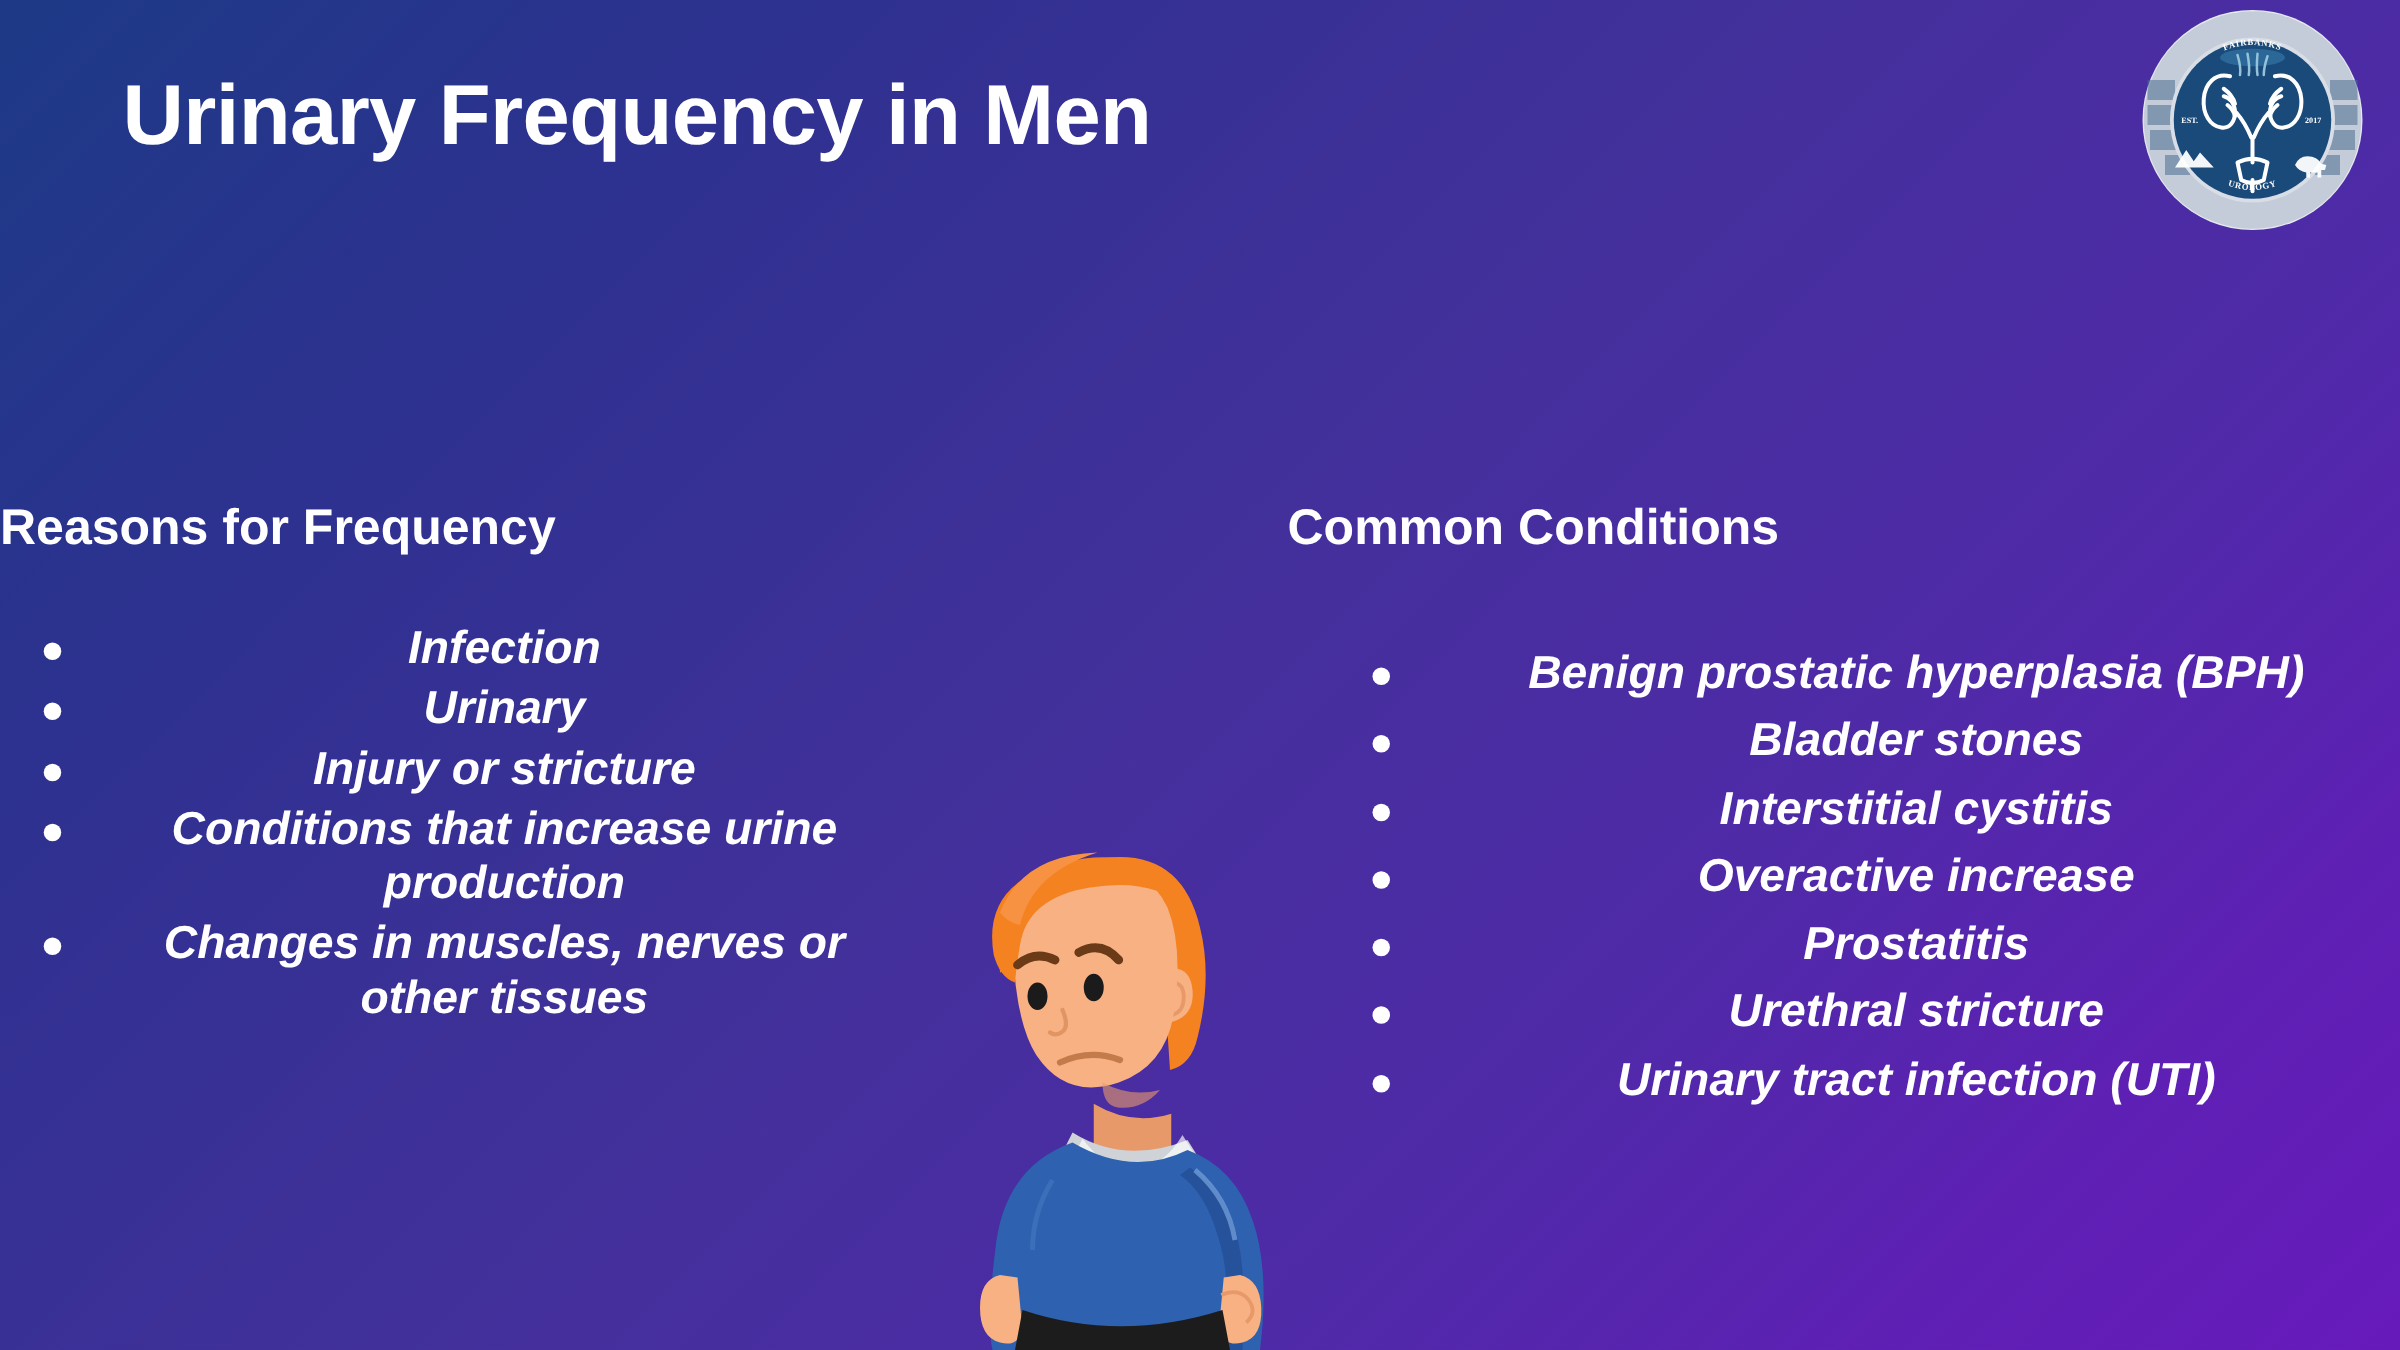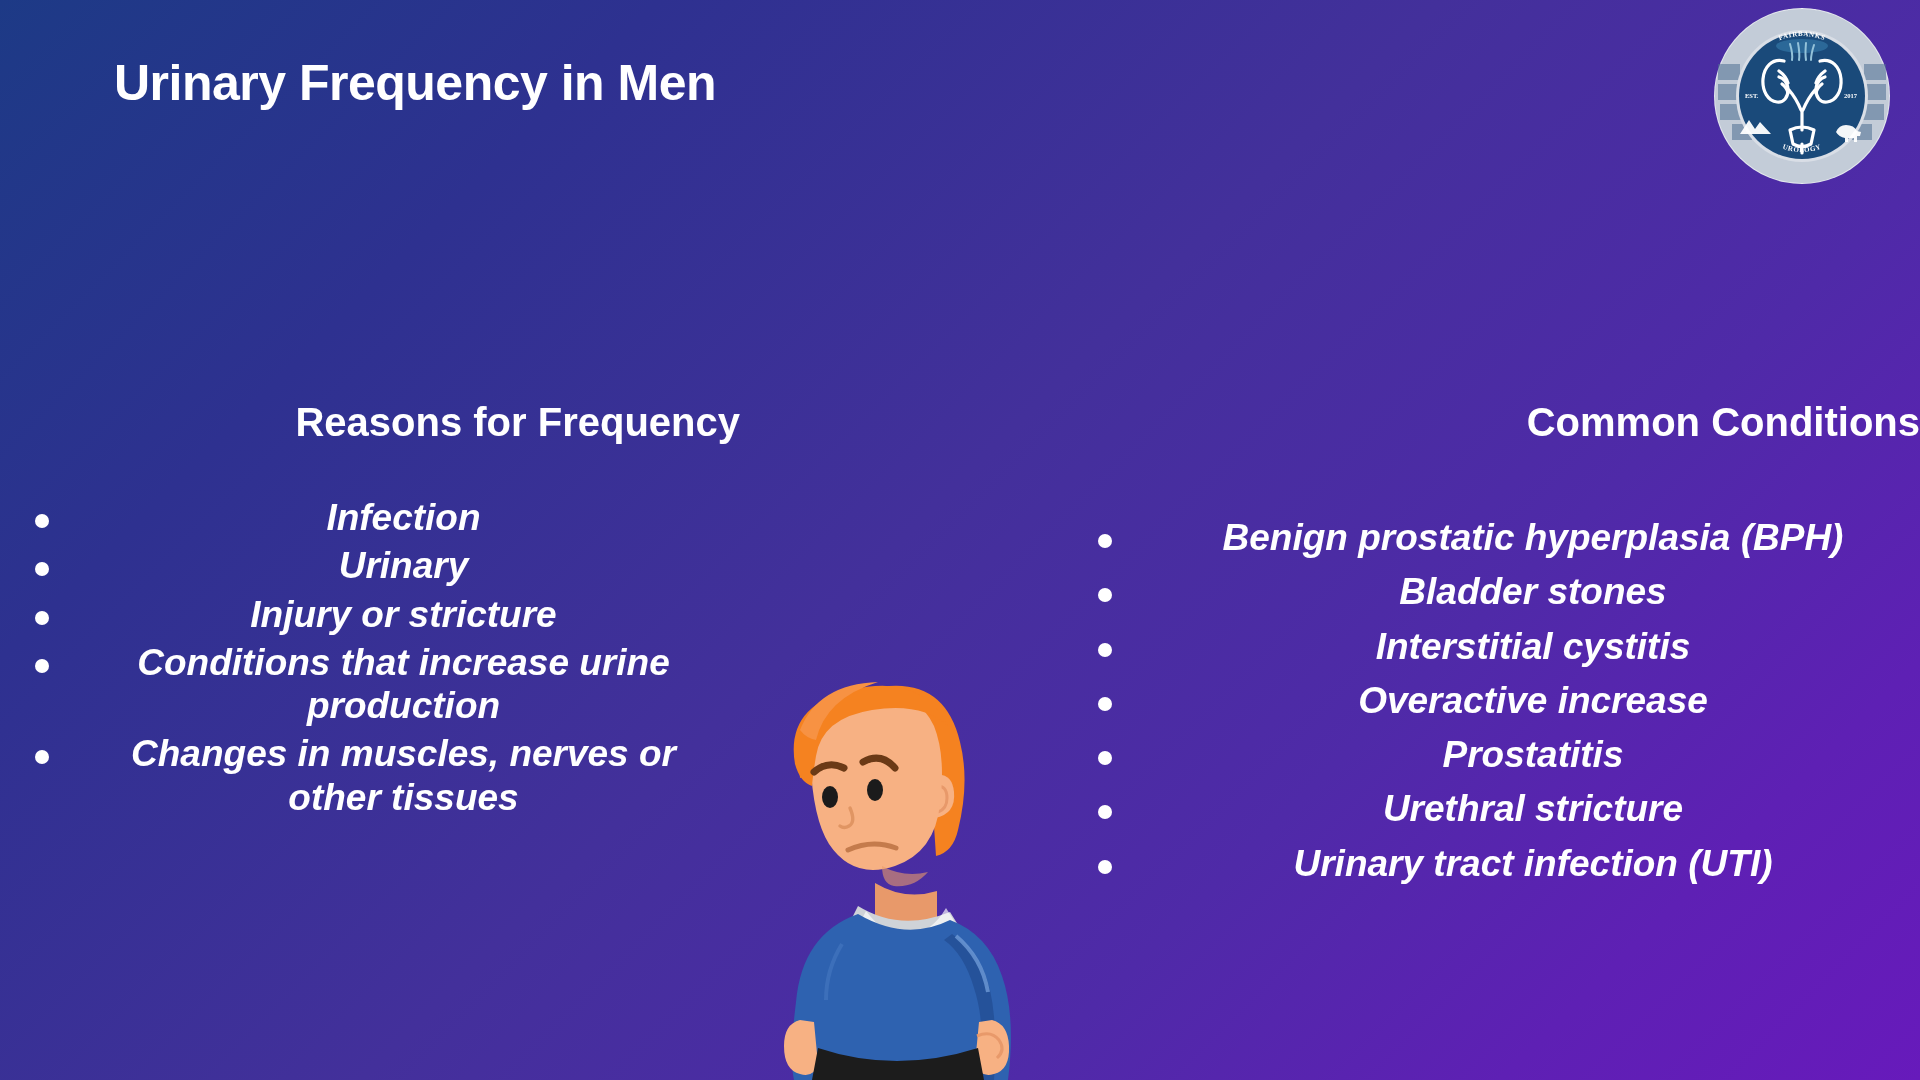--- a/index.html
+++ b/index.html
@@ -14,38 +14,38 @@
         #2e3190 22%,
         #43309b 48%,
         #4f2aa8 70%,
         #5e20b4 86%,
         #671abb 100%);
     overflow:hidden;
   }
 
   
   #title {
-    position:absolute; left:114px; top:58px;
-    font-size:50px; font-weight:bold; color:#ffffff;
+    position:absolute; left:98px; top:58px;
+    font-size:68px; font-weight:bold; color:#ffffff;
     letter-spacing:-0.5px; white-space:nowrap;
     line-height:1.0;
   }
 
   
   #logo {
     position:absolute; left:1712px; top:6px;
     width:180px; height:180px;
   }
   #logo svg { display:block; width:180px; height:180px; }
 
   
   .col { position:absolute; }
   .col-heading {
     font-size:40px; font-weight:bold; color:#ffffff;
-    text-align:right; line-height:1.1; white-space:nowrap;
+    text-align:left; line-height:1.1; white-space:nowrap;
   }
   .bullet-list { list-style:none; }
   .bullet-row {
     display:flex; align-items:flex-start;gap:36px;
   }
   .bullet-dot {
     flex:0 0 auto;
     width:14px; height:14px; border-radius:50%;
     background:#ffffff;
     margin-top:18px;

